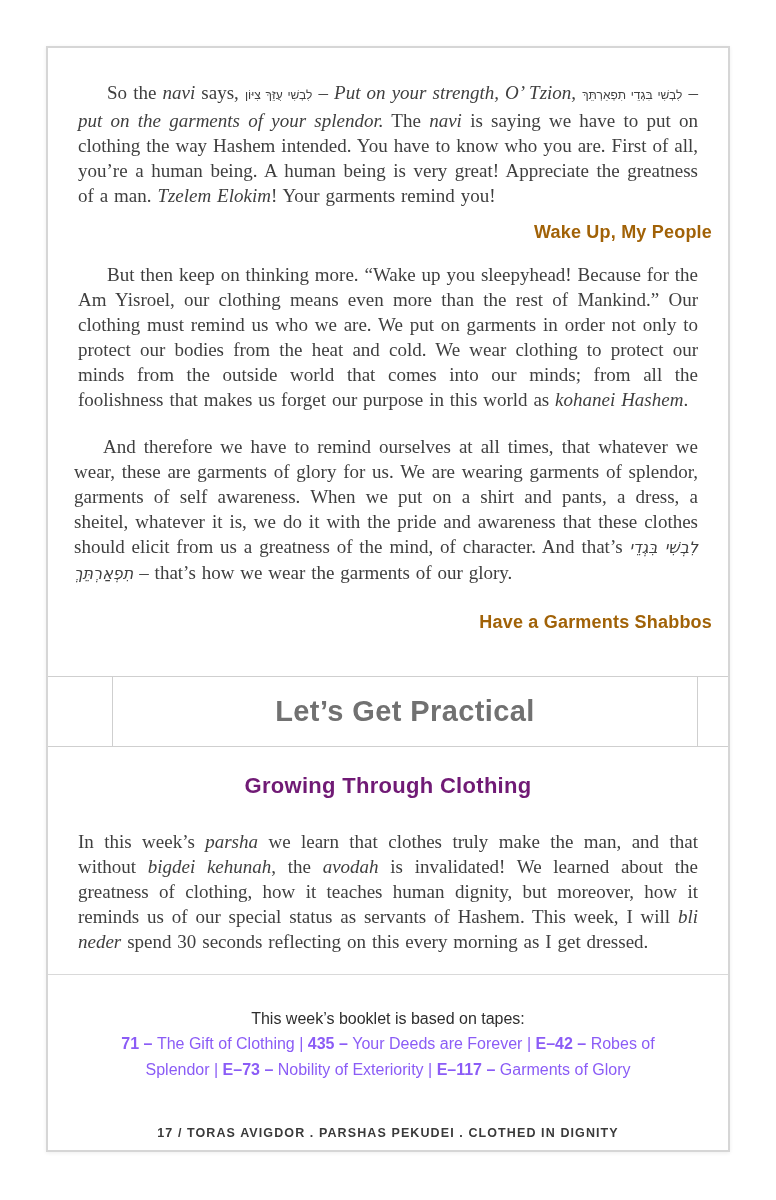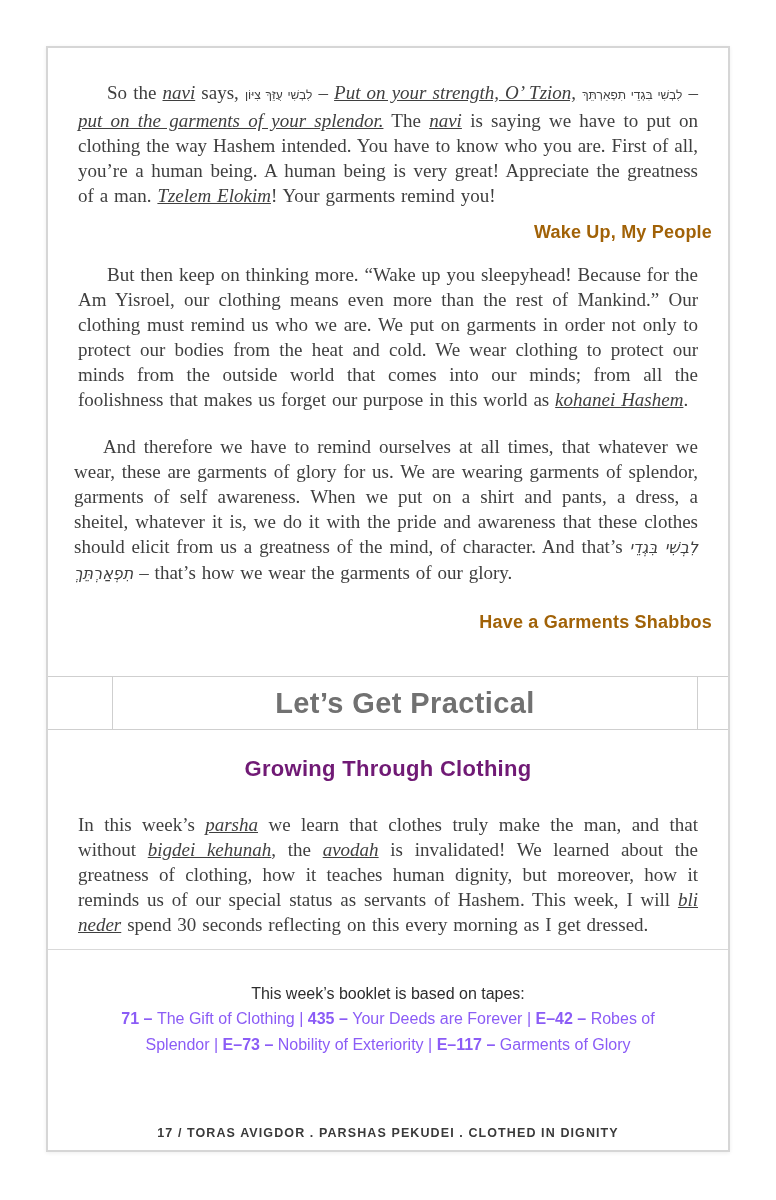--- a/index.html
+++ b/index.html
@@ -22,21 +22,21 @@
   }
   .body-text{
     margin:0 30px;
     color:#3f3f3f;
     font-size:19px;
     line-height:25px;
     text-align:justify;
     word-spacing:0.06em;
   }
   .indent{text-indent:29px;}
-  .seg-i{font-style:italic;text-decoration:underline;}
+  .seg-i{font-style:italic;}
   .seg-b{font-weight:bold;}
   .seg-h{font-family:Liberation Sans, sans-serif;font-size:12px;}
   .seg-hi{font-family:"DejaVu Sans",sans-serif;font-size:16px;font-style:italic;}
   .mini-heading{
     font-family:"Liberation Sans",sans-serif;
     font-weight:bold;
     font-size:18px;
     line-height:20px;
     color:#a16207;
     text-align:right;
@@ -44,21 +44,21 @@
     margin:16px;
   }
   .h-wake{margin-top:14px;}
   .h-shabbos{margin-top:26px;}
   .p1{margin-top:32px;}
   .p2{margin-top:20px;}
   .p3{margin-top:22px;margin-left:26px;}
   .p4{margin-top:30px;}
   .banner{
     margin-top:44px;
-    height:54px;
+    height:71px;
     box-sizing:border-box;
     border-top:1.5px solid #cfcfcf;
     border-bottom:1.5px solid #cfcfcf;
     display:flex;
     padding-left:34px;
   }
   .banner-side-left{width:30px;border-right:1.5px solid #cfcfcf;}
   .banner-side-right{width:30px;border-left:1.5px solid #cfcfcf;}
   .banner-center{flex:1;display:flex;align-items:center;justify-content:center;}
   .banner-title{
@@ -72,21 +72,21 @@
     margin:26px 0 0 0;
     font-family:"Liberation Sans",sans-serif;
     font-weight:bold;
     font-size:22px;
     line-height:26px;
     color:#701a75;
     text-align:center;
     letter-spacing:0.3px;
   }
   .tapes-section{
-    margin-top:12px;
+    margin-top:20px;
     border-top:1.5px solid #d9d9d9;
     padding-top:32px;
   }
   .tapes-intro{
     font-family:"Liberation Sans",sans-serif;
     font-size:16px;
     line-height:24px;
     color:#2d2d2d;
     text-align:center;
     margin:0;

